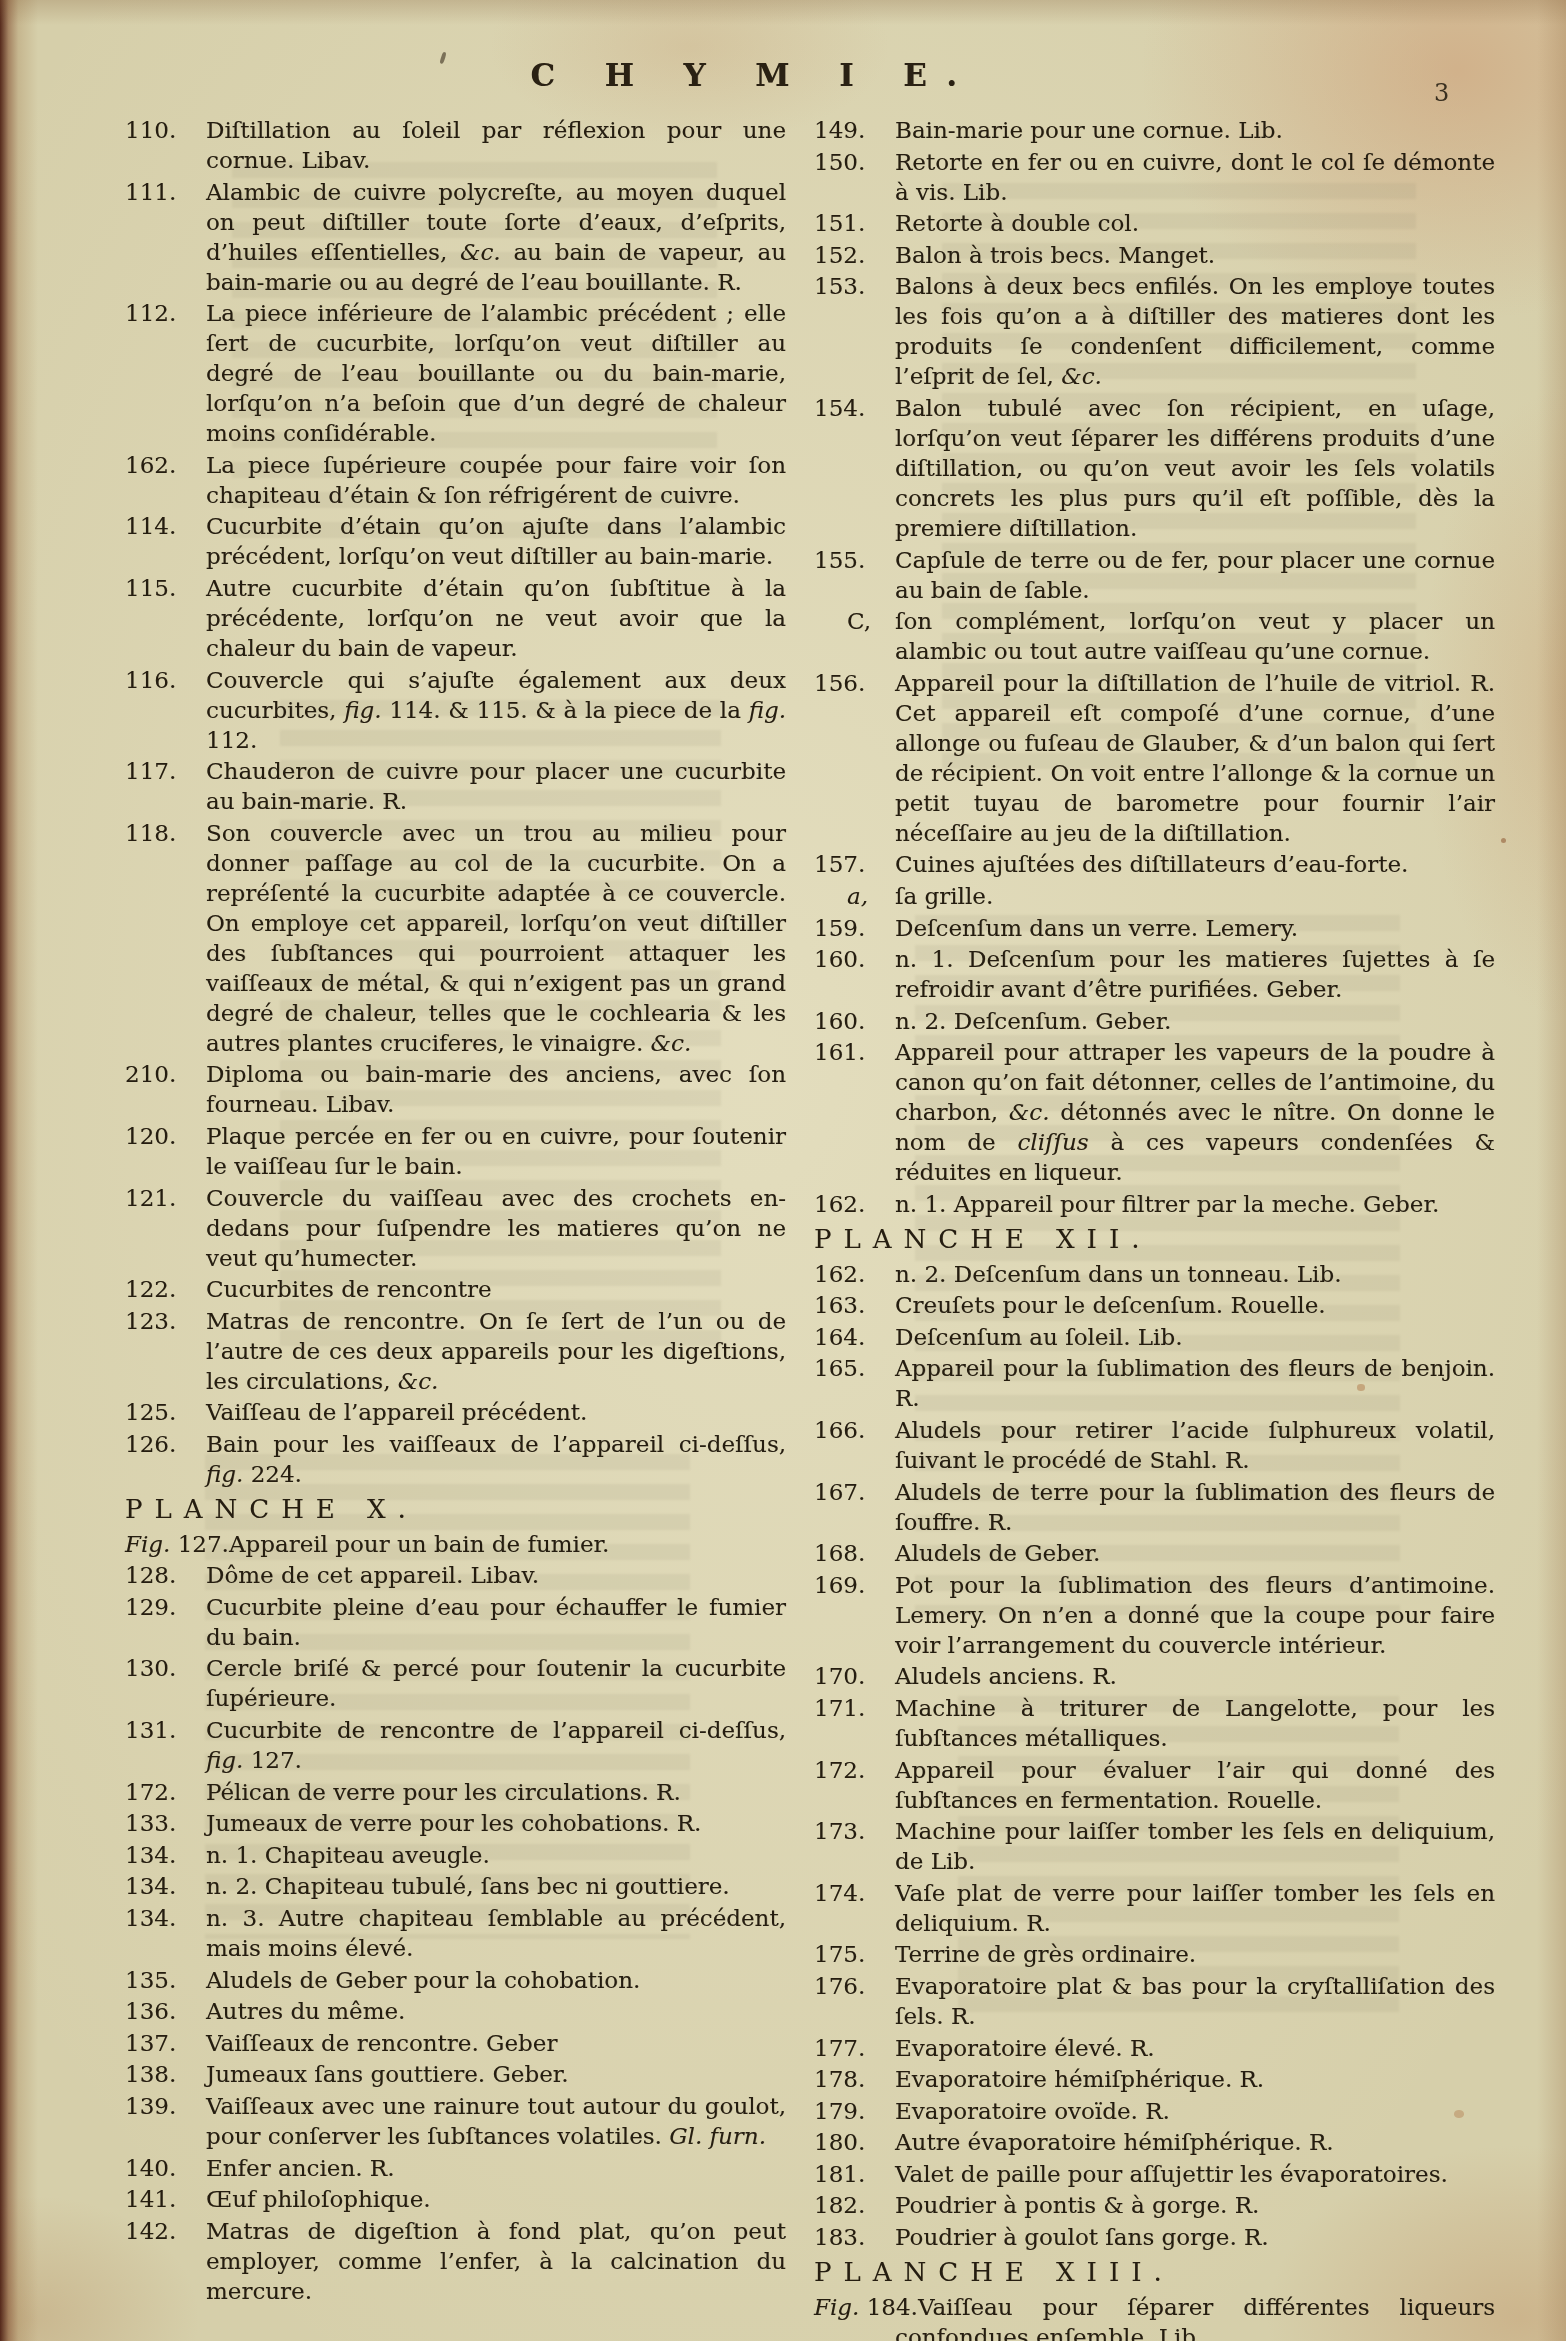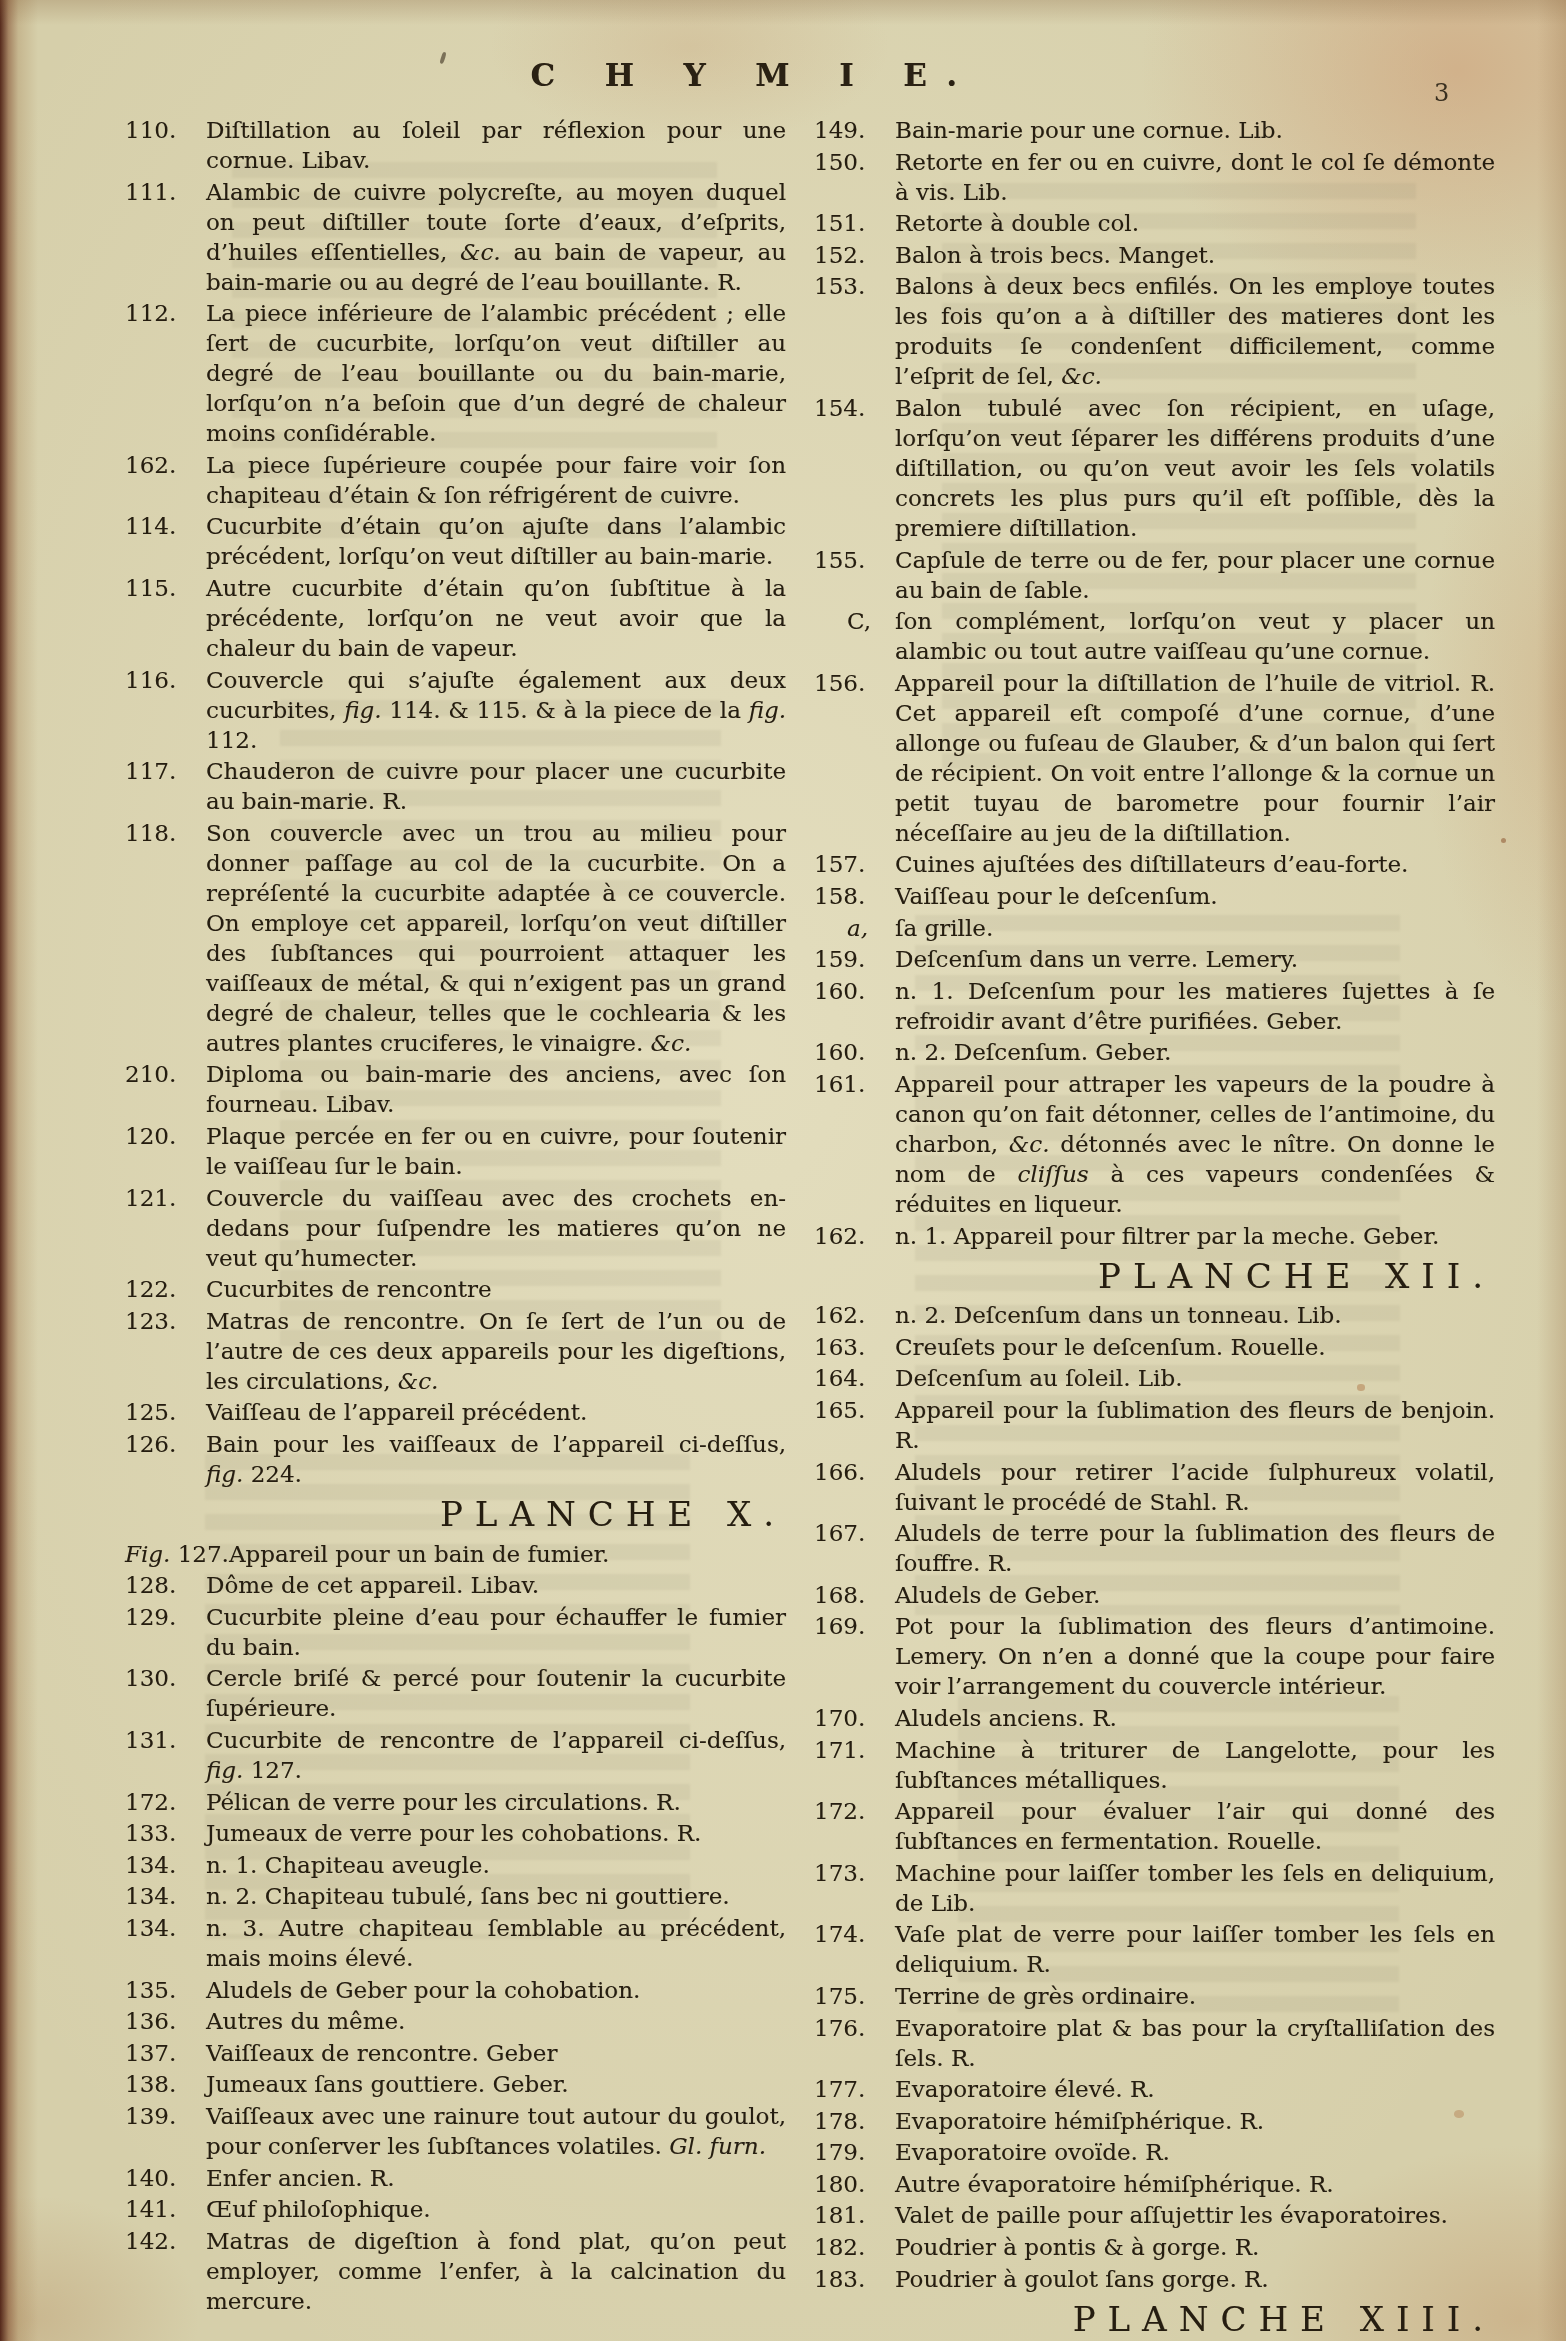--- a/index.html
+++ b/index.html
@@ -48,21 +48,21 @@
   .entry{
     margin:0 0 1.6px 0;padding-left:81px;text-indent:-81px;
     font-size:23px;line-height:30px;text-align:justify;
     text-shadow:0.3px 0.4px 0.4px rgba(40,30,15,0.30);
   }
   .entry .label{display:inline-block;min-width:81px;text-indent:0;}
   .entry.sub{text-indent:-48px;}
   .entry.sub .label{min-width:48px;}
   .entry i, .planche-heading i{font-style:italic;}
   .planche-heading{
-    font-size:34px;letter-spacing:12px;text-align:right;margin:5.4px 0 4.3px 0;
+    font-size:26px;letter-spacing:12px;text-align:left;margin:5.4px 0 4.3px 0;
     text-shadow:0.3px 0.4px 0.4px rgba(40,30,15,0.30);
   }
   .ghost{
     position:absolute;opacity:0.5;filter:blur(1.3px);pointer-events:none;
     background:repeating-linear-gradient(180deg, rgba(128,120,94,0.20) 0 16px, rgba(128,120,94,0) 16px 30px);
   }
   .speck{position:absolute;border-radius:50%;pointer-events:none;}
 </style>
 </head>
 <body>
@@ -130,21 +130,20 @@
         <p class="entry"><span class="label"><span>149.</span></span><span class="txt">Bain-marie pour une cornue. Lib.</span></p>
         <p class="entry"><span class="label"><span>150.</span></span><span class="txt">Retorte en fer ou en cuivre, dont le col ſe démonte à vis. Lib.</span></p>
         <p class="entry"><span class="label"><span>151.</span></span><span class="txt">Retorte à double col.</span></p>
         <p class="entry"><span class="label"><span>152.</span></span><span class="txt">Balon à trois becs. Manget.</span></p>
         <p class="entry"><span class="label"><span>153.</span></span><span class="txt">Balons à deux becs enfilés. On les employe toutes les fois qu’on a à diſtiller des matieres dont les produits ſe condenſent difficilement, comme l’eſprit de ſel, <i>&amp;c.</i></span></p>
         <p class="entry"><span class="label"><span>154.</span></span><span class="txt">Balon tubulé avec ſon récipient, en uſage, lorſqu’on veut ſéparer les différens produits d’une diſtillation, ou qu’on veut avoir les ſels volatils concrets les plus purs qu’il eſt poſſible, dès la premiere diſtillation.</span></p>
         <p class="entry"><span class="label"><span>155.</span></span><span class="txt">Capſule de terre ou de fer, pour placer une cornue au bain de ſable.</span></p>
         <p class="entry sub"><span class="label"><span>C,</span></span><span class="txt">ſon complément, lorſqu’on veut y placer un alambic ou tout autre vaiſſeau qu’une cornue.</span></p>
         <p class="entry"><span class="label"><span>156.</span></span><span class="txt">Appareil pour la diſtillation de l’huile de vitriol. R. Cet appareil eſt compoſé d’une cornue, d’une allonge ou fuſeau de Glauber, &amp; d’un balon qui ſert de récipient. On voit entre l’allonge &amp; la cornue un petit tuyau de barometre pour fournir l’air néceſſaire au jeu de la diſtillation.</span></p>
         <p class="entry"><span class="label"><span>157.</span></span><span class="txt">Cuines ajuſtées des diſtillateurs d’eau-forte.</span></p>
-        <p class="entry"><span class="label"><span>158.</span></span><span class="txt">Vaiſſeau pour le deſcenſum.</span></p>
         <p class="entry sub"><span class="label"><i>a,</i></span><span class="txt">ſa grille.</span></p>
         <p class="entry"><span class="label"><span>159.</span></span><span class="txt">Deſcenſum dans un verre. Lemery.</span></p>
         <p class="entry"><span class="label"><span>160.</span></span><span class="txt">n. 1. Deſcenſum pour les matieres ſujettes à ſe refroidir avant d’être purifiées. Geber.</span></p>
         <p class="entry"><span class="label"><span>160.</span></span><span class="txt">n. 2. Deſcenſum. Geber.</span></p>
         <p class="entry"><span class="label"><span>161.</span></span><span class="txt">Appareil pour attraper les vapeurs de la poudre à canon qu’on fait détonner, celles de l’antimoine, du charbon, <i>&amp;c.</i> détonnés avec le nître. On donne le nom de <i>cliſſus</i> à ces vapeurs condenſées &amp; réduites en liqueur.</span></p>
         <p class="entry"><span class="label"><span>162.</span></span><span class="txt">n. 1. Appareil pour filtrer par la meche. Geber.</span></p>
         <div class="planche-heading">PLANCHE XII.</div>
         <p class="entry"><span class="label"><span>162.</span></span><span class="txt">n. 2. Deſcenſum dans un tonneau. Lib.</span></p>
         <p class="entry"><span class="label"><span>163.</span></span><span class="txt">Creuſets pour le deſcenſum. Rouelle.</span></p>
         <p class="entry"><span class="label"><span>164.</span></span><span class="txt">Deſcenſum au ſoleil. Lib.</span></p>

